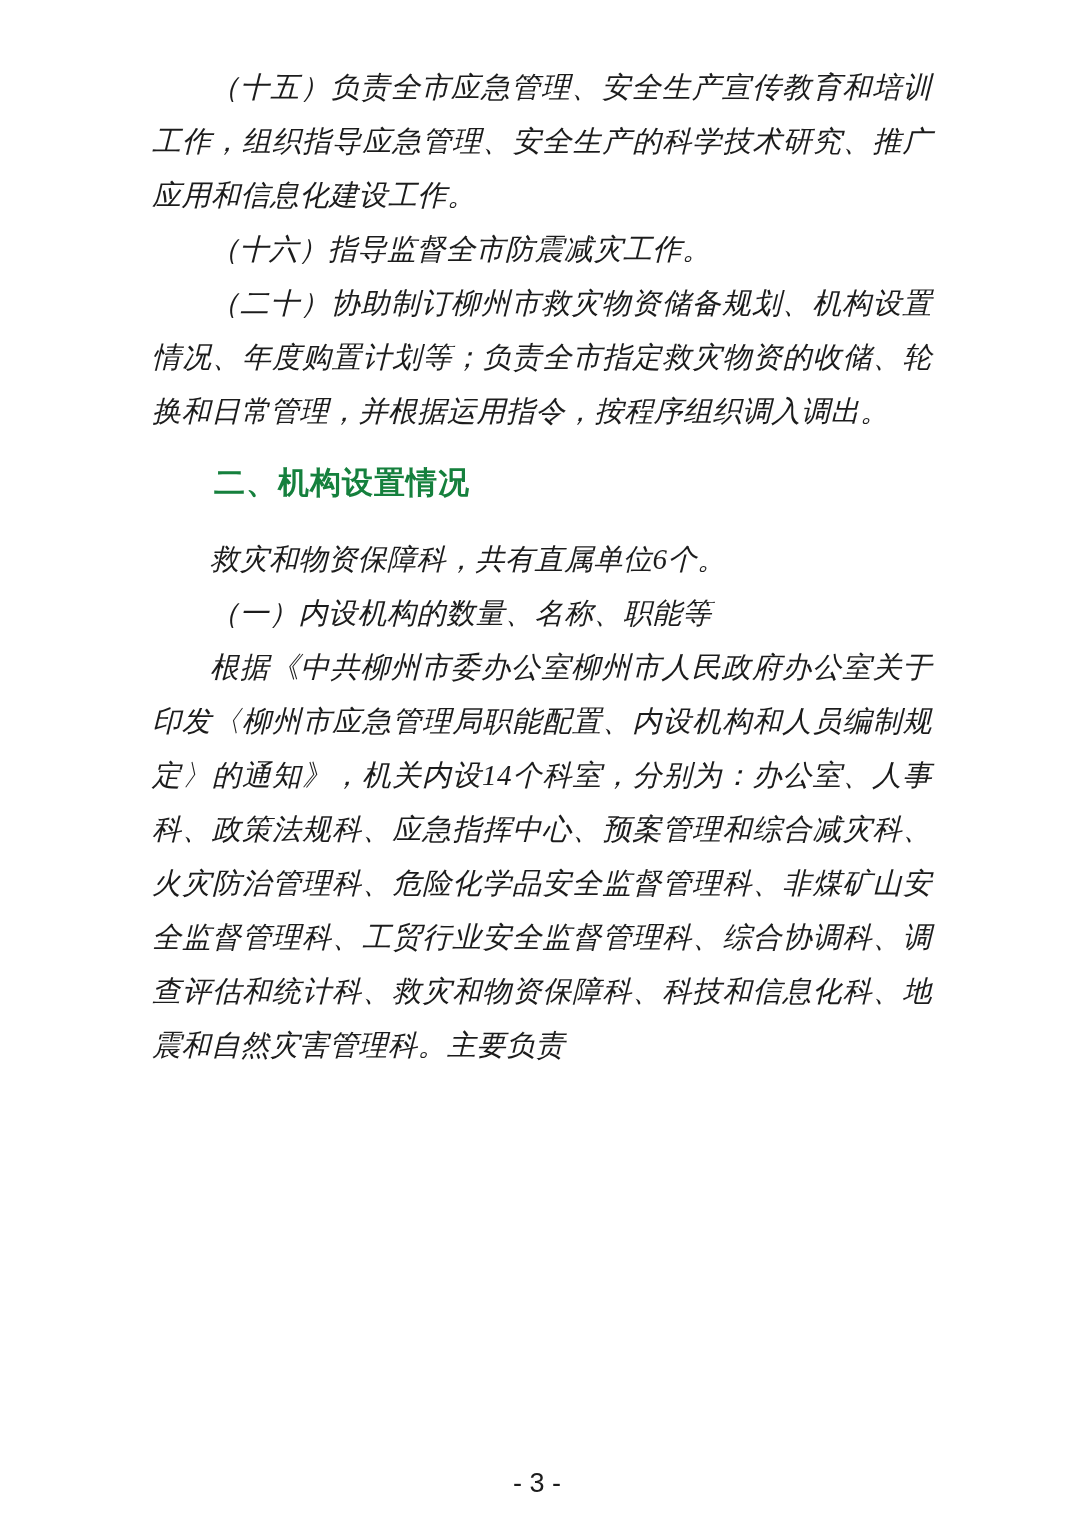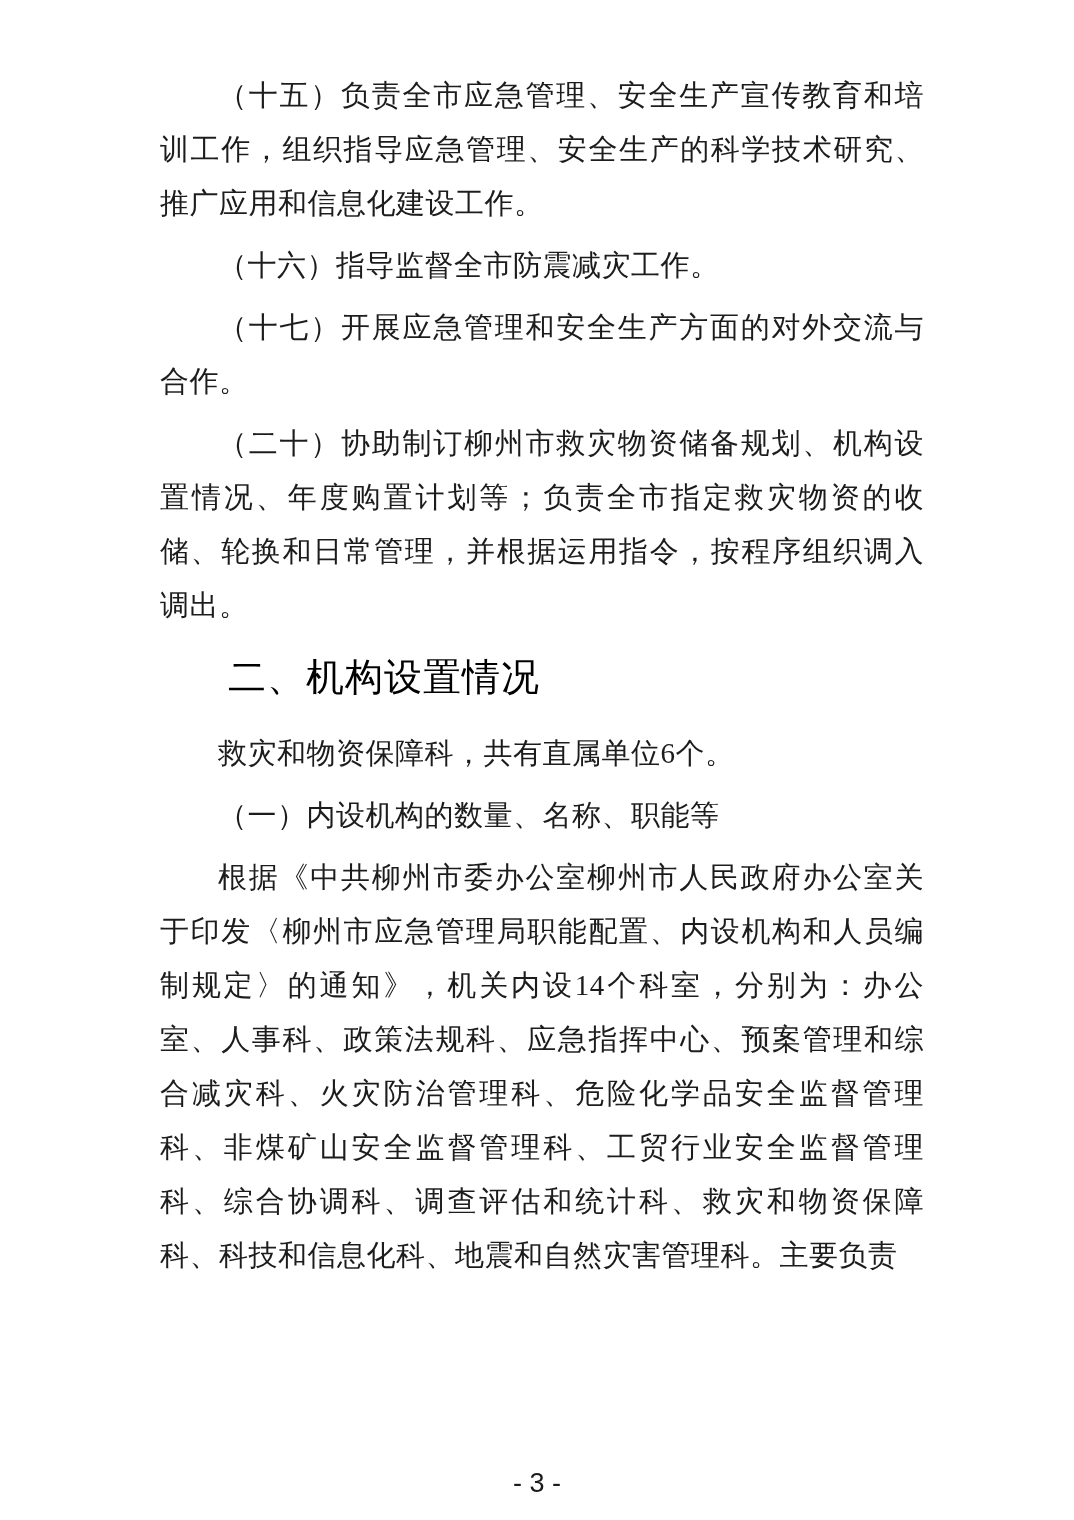--- a/index.html
+++ b/index.html
@@ -16,60 +16,60 @@
     overflow: hidden;
     color: #1c1c1c;
   }
   .content {
     position: absolute;
     top: 60px;
     left: 152px;
     width: 780px;
   }
   .body-para {
-    margin: 8px;
+    margin: 0;
     font-family: "Liberation Serif", "DejaVu Serif", serif;
     font-size: 29px;
     line-height: 54px;
     text-align: justify;
     text-justify: inter-ideograph;
     text-indent: 2em;
     letter-spacing: 0.5px;
     word-break: break-all;
+    font-style: italic;
   }
   .section-heading {
     margin: 18px 0 22px 0;
     font-family: "Liberation Sans", "DejaVu Sans", sans-serif;
-    font-weight: normal;
-    font-size: 38px;
+    font-weight: bold;
+    font-size: 31px;
     line-height: 54px;
     text-indent: 2em;
     letter-spacing: 1px;
-    color: #000000;
+    color: #15803d;
   }
   .page-footer {
     position: absolute;
     left: 0;
     top: 1468px;
     width: 100%;
     text-align: center;
     font-family: "Liberation Sans", "DejaVu Sans", sans-serif;
     font-size: 27px;
     color: #1c1c1c;
   }
 </style>
 </head>
 <body>
 
 <div class="page">
   <div class="content">
 
     <p class="body-para">（十五）负责全市应急管理、安全生产宣传教育和培训工作，组织指导应急管理、安全生产的科学技术研究、推广应用和信息化建设工作。</p>
     <p class="body-para">（十六）指导监督全市防震减灾工作。</p>
-    <p class="body-para">（十七）开展应急管理和安全生产方面的对外交流与合作。</p>
     <p class="body-para">（二十）协助制订柳州市救灾物资储备规划、机构设置情况、年度购置计划等；负责全市指定救灾物资的收储、轮换和日常管理，并根据运用指令，按程序组织调入调出。</p>
 
     <h2 class="section-heading">二、机构设置情况</h2>
 
     <p class="body-para">救灾和物资保障科，共有直属单位6个。</p>
     <p class="body-para">（一）内设机构的数量、名称、职能等</p>
     <p class="body-para">根据《中共柳州市委办公室柳州市人民政府办公室关于印发〈柳州市应急管理局职能配置、内设机构和人员编制规定〉的通知》，机关内设14个科室，分别为：办公室、人事科、政策法规科、应急指挥中心、预案管理和综合减灾科、火灾防治管理科、危险化学品安全监督管理科、非煤矿山安全监督管理科、工贸行业安全监督管理科、综合协调科、调查评估和统计科、救灾和物资保障科、科技和信息化科、地震和自然灾害管理科。主要负责</p>
 
   </div>
 

